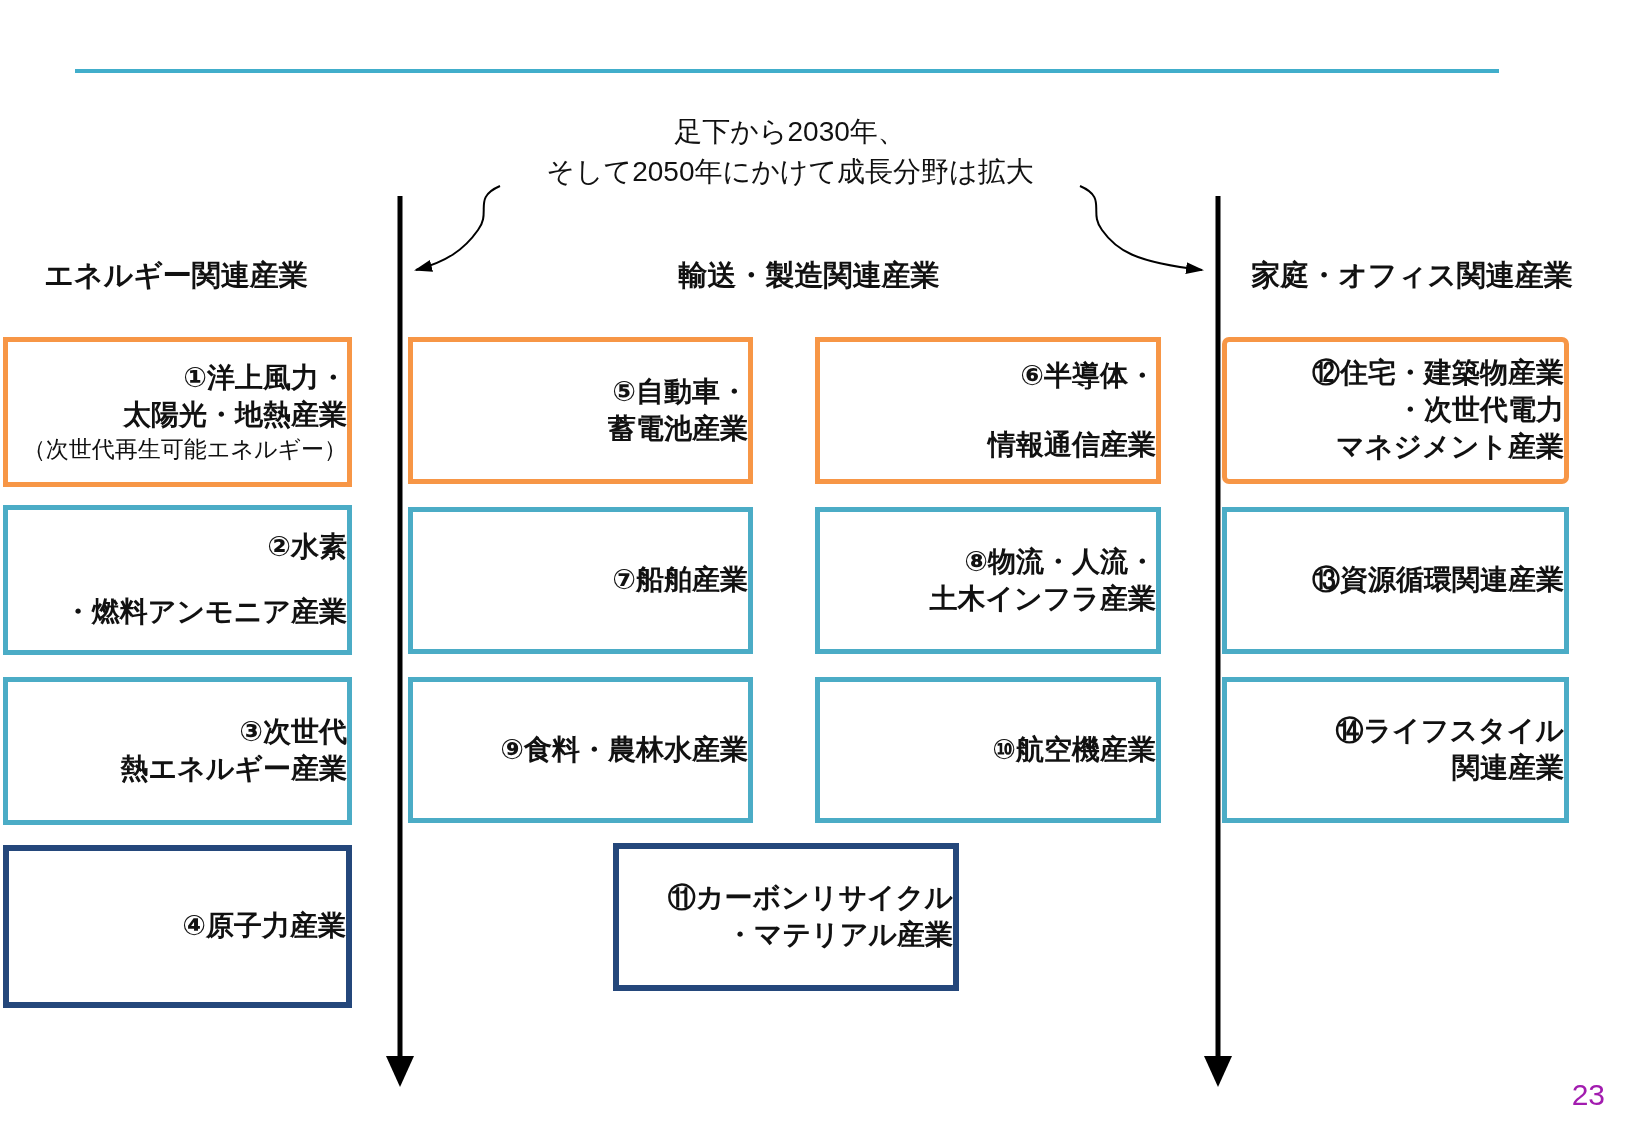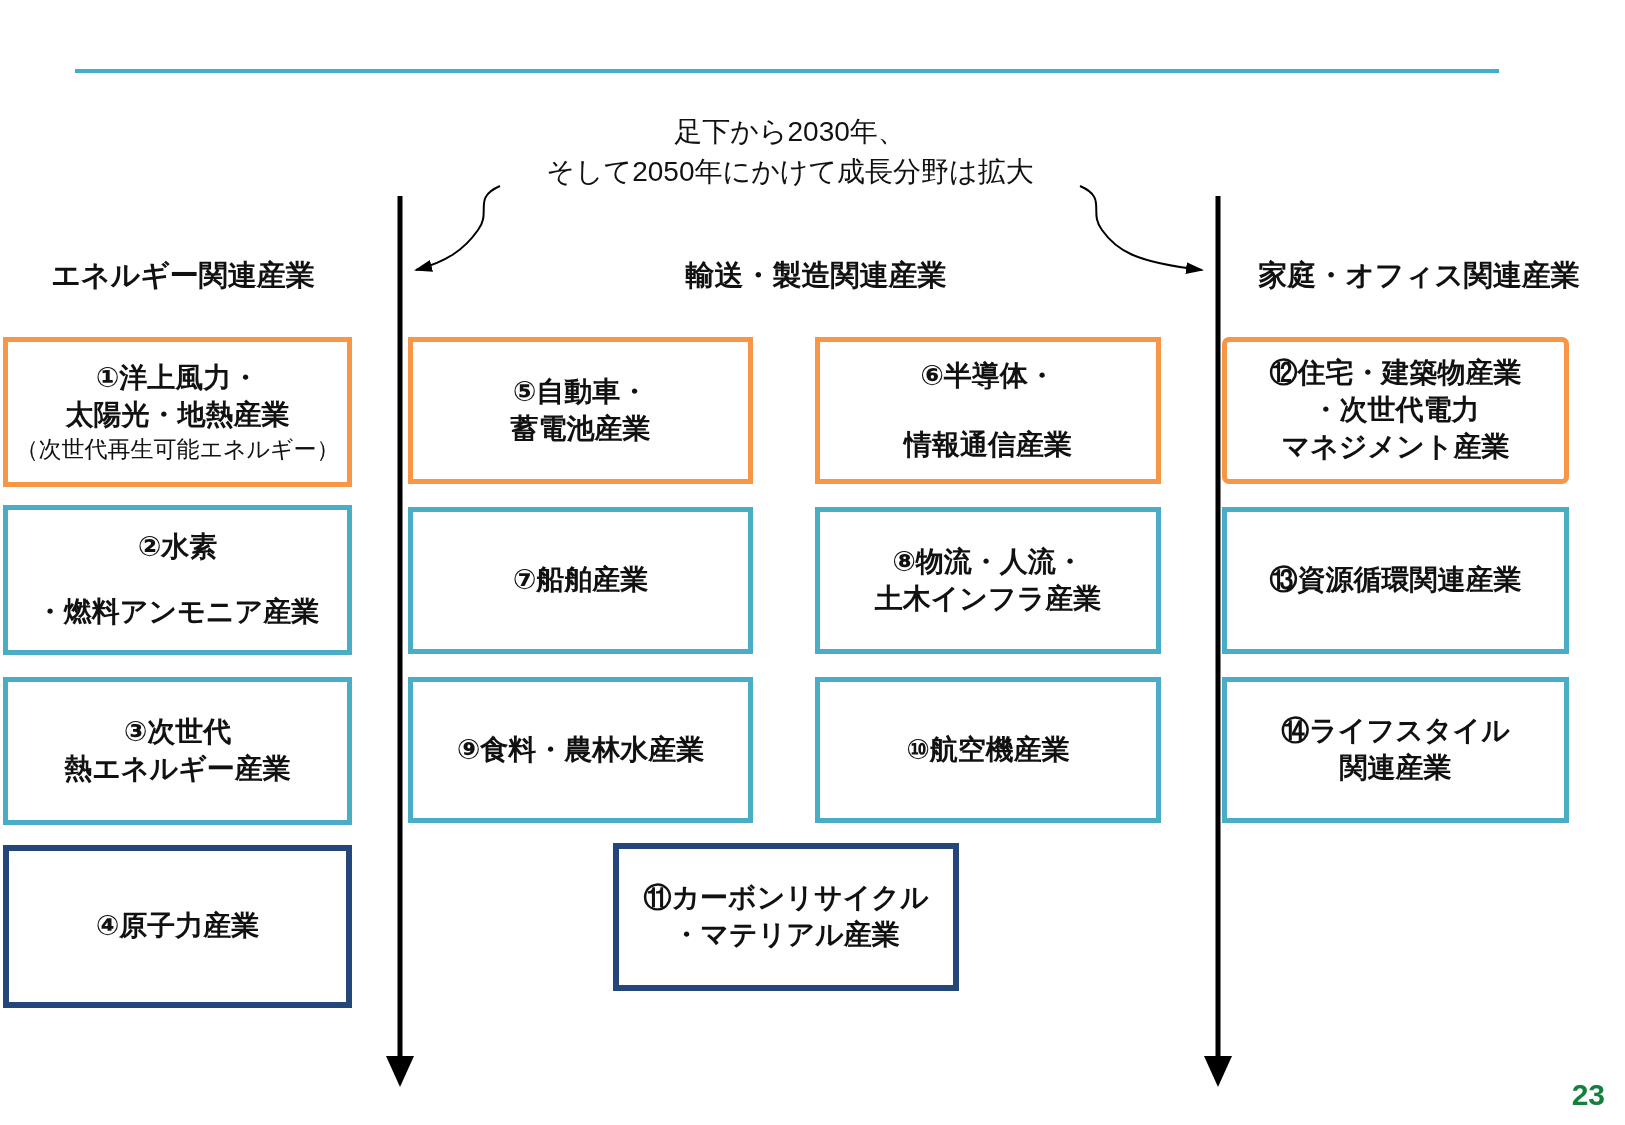--- a/index.html
+++ b/index.html
@@ -54,31 +54,30 @@
     top: 0;
     pointer-events: none;
   }
   .col-header {
     position: absolute;
     top: 256px;
     text-align: center;
     font-size: 29px;
     font-weight: bold;
     white-space: nowrap;
-    margin-left: 7px;
   }
   .h-left   { left: 0px;    width: 352px; }
   .h-center { left: 400px;  width: 818px; }
   .h-right  { left: 1212px; width: 400px; }
   .box {
     position: absolute;
     display: flex;
     flex-direction: column;
     justify-content: center;
-    align-items: center;
+    align-items: flex-end;
     text-align: center;
     background: #ffffff;
     font-size: 28px;
     font-weight: bold;
     line-height: 1.32;
   }
   .border-orange { border: 5px solid var(--orange); }
   .border-teal   { border: 5px solid var(--teal); }
   .border-navy   { border: 6px solid var(--navy); }
   .box-line { white-space: nowrap; }
@@ -95,22 +94,22 @@
   .b10 { left: 815px;  top: 677px; width: 346px; height: 146px; }
   .b11 { left: 613px;  top: 843px; width: 346px; height: 148px; }
   .b12 { left: 1222px; top: 337px; width: 347px; height: 147px; border-radius: 7px; }
   .b13 { left: 1222px; top: 507px; width: 347px; height: 147px; }
   .b14 { left: 1222px; top: 677px; width: 347px; height: 146px; }
   .page-number {
     position: absolute;
     top: 1078px;
     right: 20px;
     font-size: 30px;
-    font-weight: bold;
-    color: #15803d;
+    font-weight: normal;
+    color: #a21caf;
   }
 </style>
 </head>
 <body>
 
 <div class="slide">
 
   <div class="title-underline"></div>
 
   <div class="annotation">

